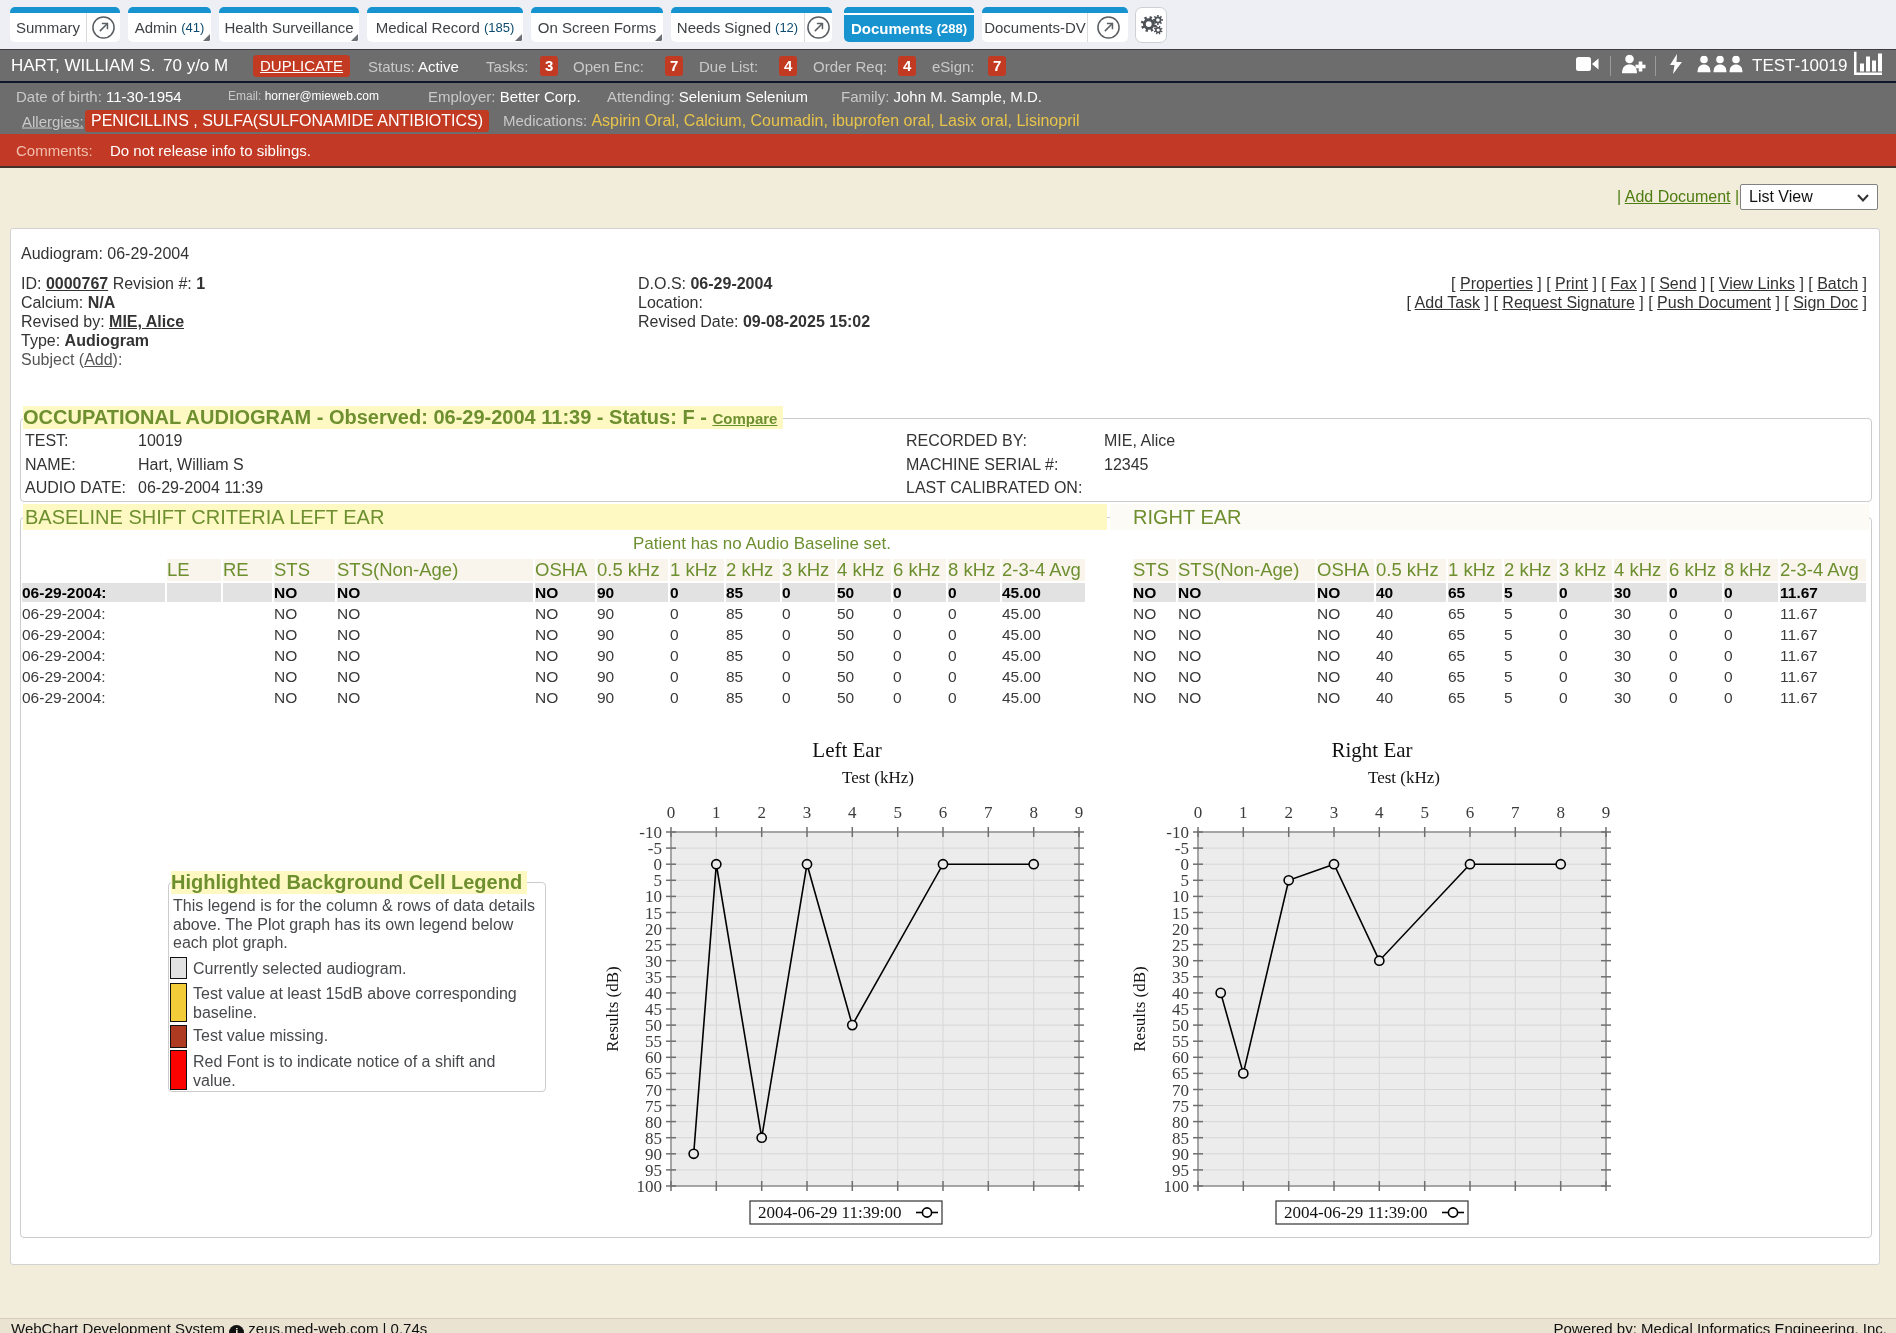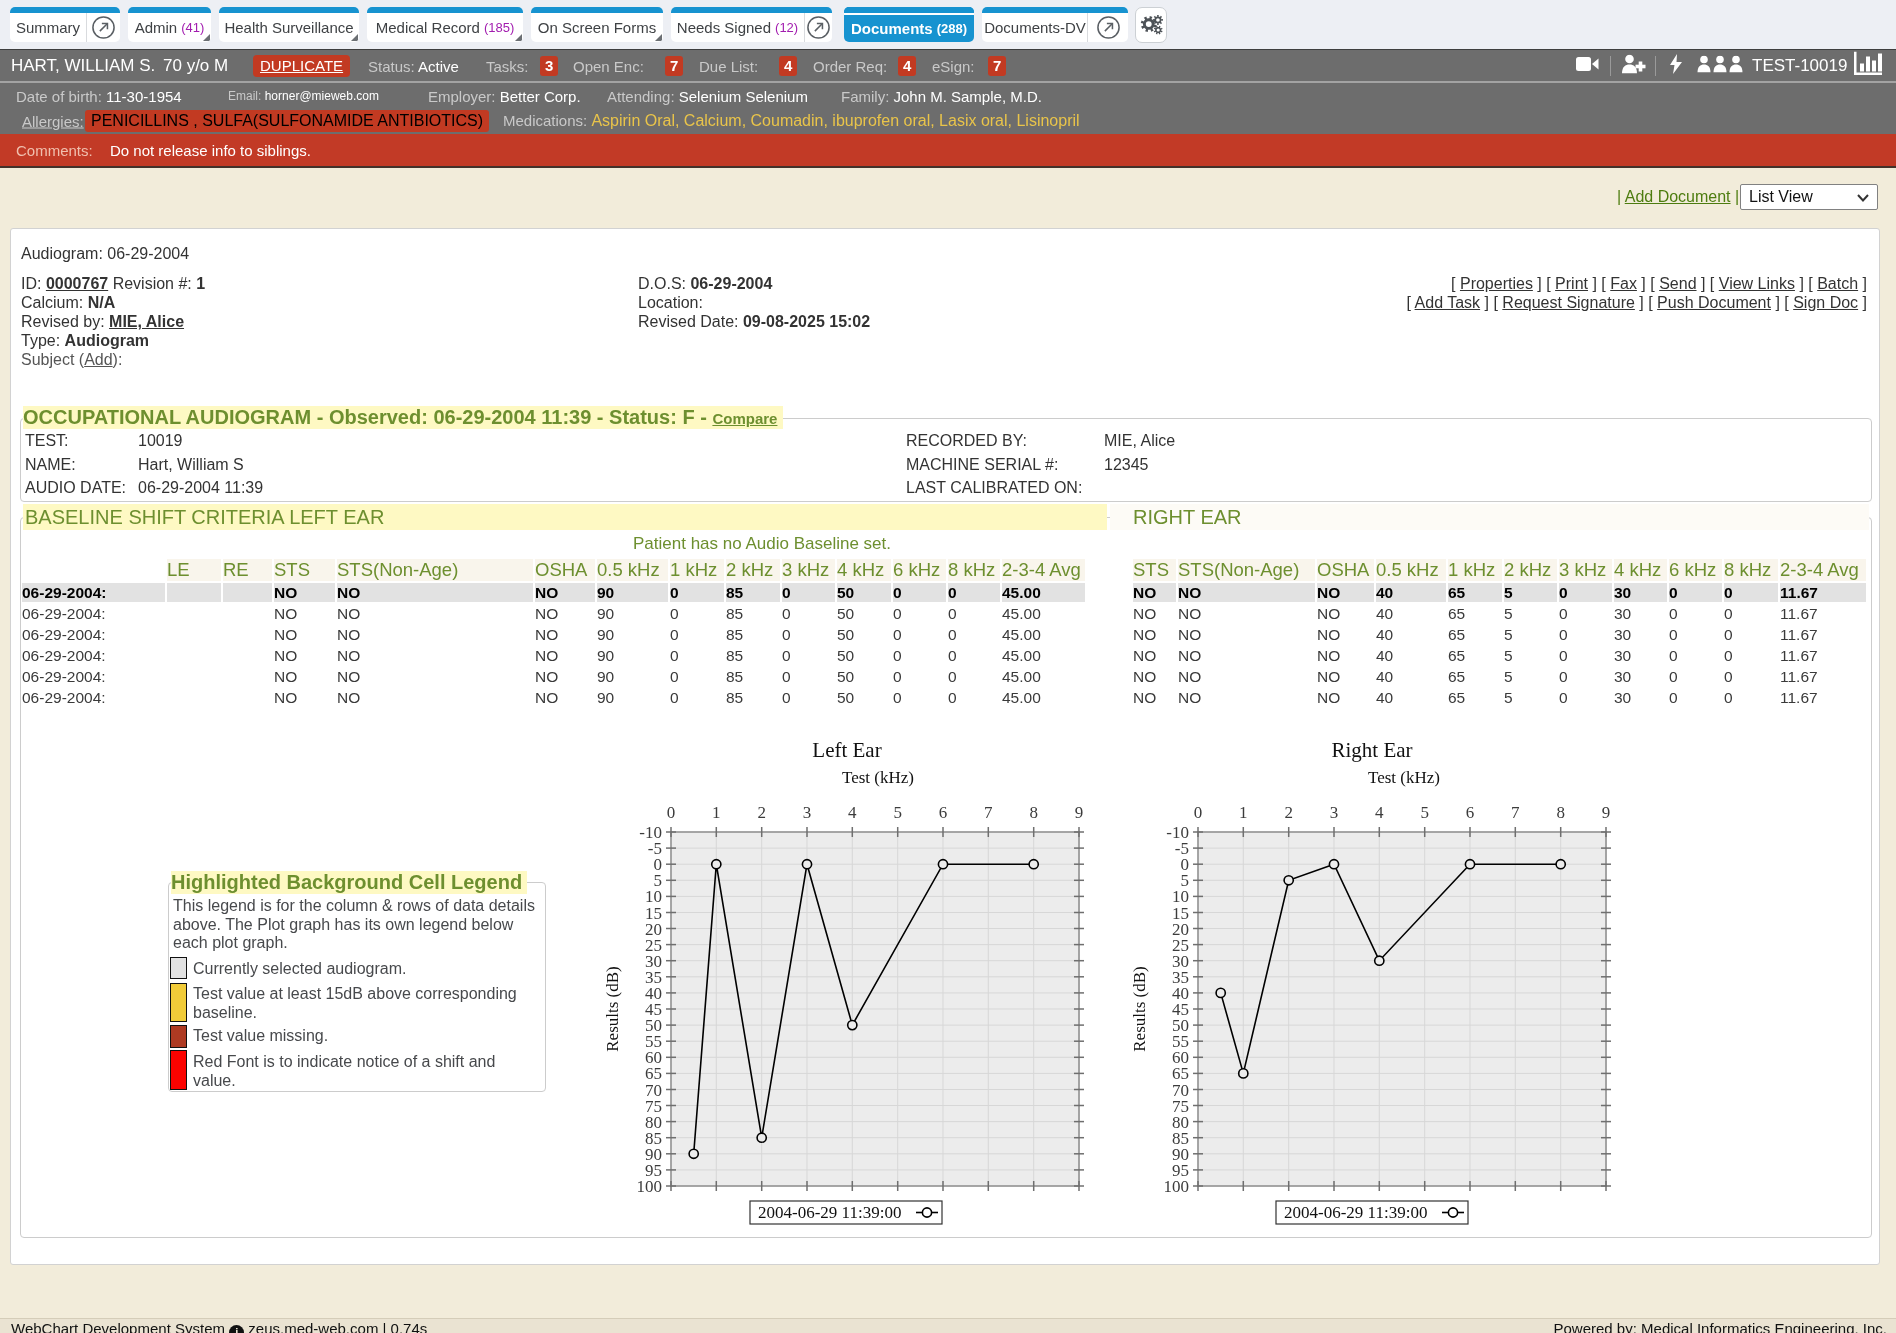--- a/index.html
+++ b/index.html
@@ -5,36 +5,36 @@
 * { margin:0; padding:0; box-sizing:border-box; }
 html,body { width:1896px; height:1333px; overflow:hidden; }
 body { font-family:"Liberation Sans", sans-serif; background:#f2ecda; position:relative; }
 #page { position:absolute; inset:0; }
 .abs { position:absolute; }
 
 #tabbar { position:absolute; left:0; top:0; width:1896px; height:50px; background:#edeff4; }
 .tab { position:absolute; top:7px; height:35px; background:#fff; border-radius:5px; overflow:hidden; }
 .tab .cap { position:absolute; left:0; top:0; right:0; height:6px; background:#1793d0; }
 .tab .lbl { position:absolute; top:6px; bottom:0; left:0; right:0; display:flex; align-items:center; justify-content:center; font-size:15px; color:#3f4245; white-space:nowrap; }
-.tab .lbl small { font-size:13px; margin-left:4px; color:#a21caf; }
+.tab .lbl small { font-size:13px; margin-left:4px; color:#0c4a6e; }
 .tab.active { background:#1793d0; }
 .tab.active .lbl { border-top:2px solid #fff; color:#fff; font-weight:bold; }
 .tab.active .lbl small { color:#fff; font-weight:bold; }
 .tri { position:absolute; right:1px; bottom:1px; width:0; height:0; border-left:7px solid transparent; border-bottom:7px solid #6b6f73; }
 .sect { position:absolute; top:6px; bottom:0; border-left:1px solid #d9dbde; display:flex; align-items:center; justify-content:center; }
 
-#bar1 { position:absolute; left:0; top:49px; width:1896px; height:34px; background:#6d6d6d; border-top:1px solid #3e3e3e; border-bottom:2px solid #a3a3a3; }
+#bar1 { position:absolute; left:0; top:49px; width:1896px; height:34px; background:#6d6d6d; border-top:1px solid #3e3e3e; border-bottom:2px solid #0f172a; }
 #bar2 { position:absolute; left:0; top:83px; width:1896px; height:51px; background:#6d6d6d; }
 #barred { position:absolute; left:0; top:134px; width:1896px; height:34px; background:#c23a26; border-bottom:2px solid #43312a; }
 .h-item { position:absolute; top:50%; transform:translateY(-50%); white-space:nowrap; }
 .wlab { color:#c9c9c9; }
 .wval { color:#fff; }
 .badge { display:inline-block; background:#c23a22; color:#fff; font-weight:bold; font-size:15px; padding:1px 5px 2px; border-radius:3px; }
 #dup { background:#c23a22; color:#fff; text-decoration:underline; padding:2px 7px 3px; font-size:15px; border-radius:4px; }
-.alg { background:#c23a22; color:#000000; padding:2px 6px 3px; font-size:16px; border-radius:3px; }
+.alg { background:#c23a22; color:#ffffff; padding:2px 6px 3px; font-size:16px; border-radius:3px; }
 .med { color:#e9c44a; font-size:16px; }
 
 #addrow { position:absolute; top:183px; left:0; width:1896px; height:28px; }
 #panel { position:absolute; left:10px; top:228px; width:1870px; height:1037px; background:#fff; border:1px solid #d2d2d2; border-radius:3px; }
 .doc { font-size:16px; color:#333; }
 .b { font-weight:bold; }
 .u { text-decoration:underline; }
 .green { color:#6d8f2f; }
 .fieldset { position:absolute; border:1px solid #cccccc; border-radius:4px; }
 .legendbox { position:absolute; background:#fef9c3; white-space:nowrap; }

